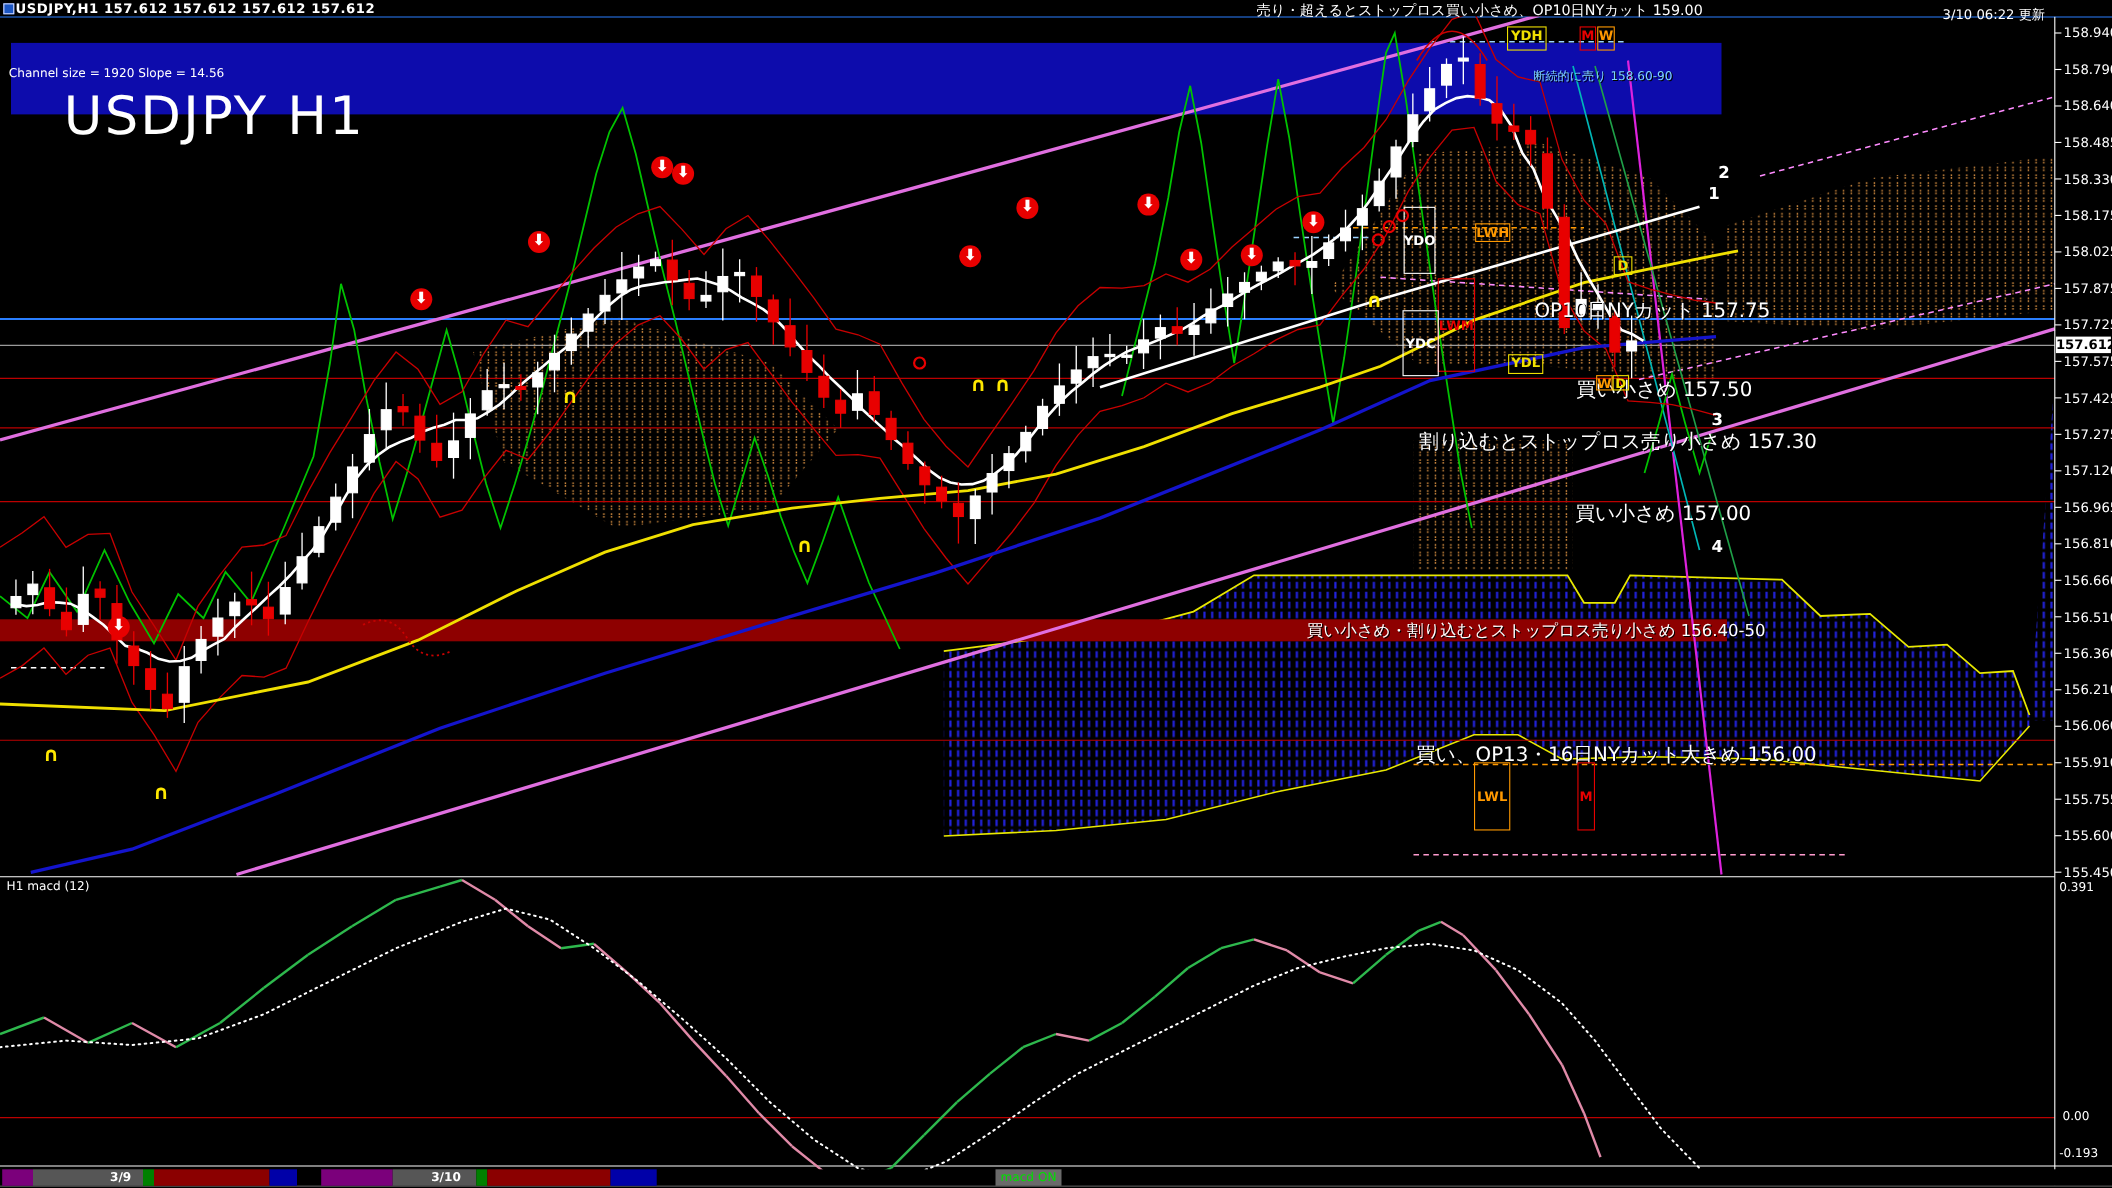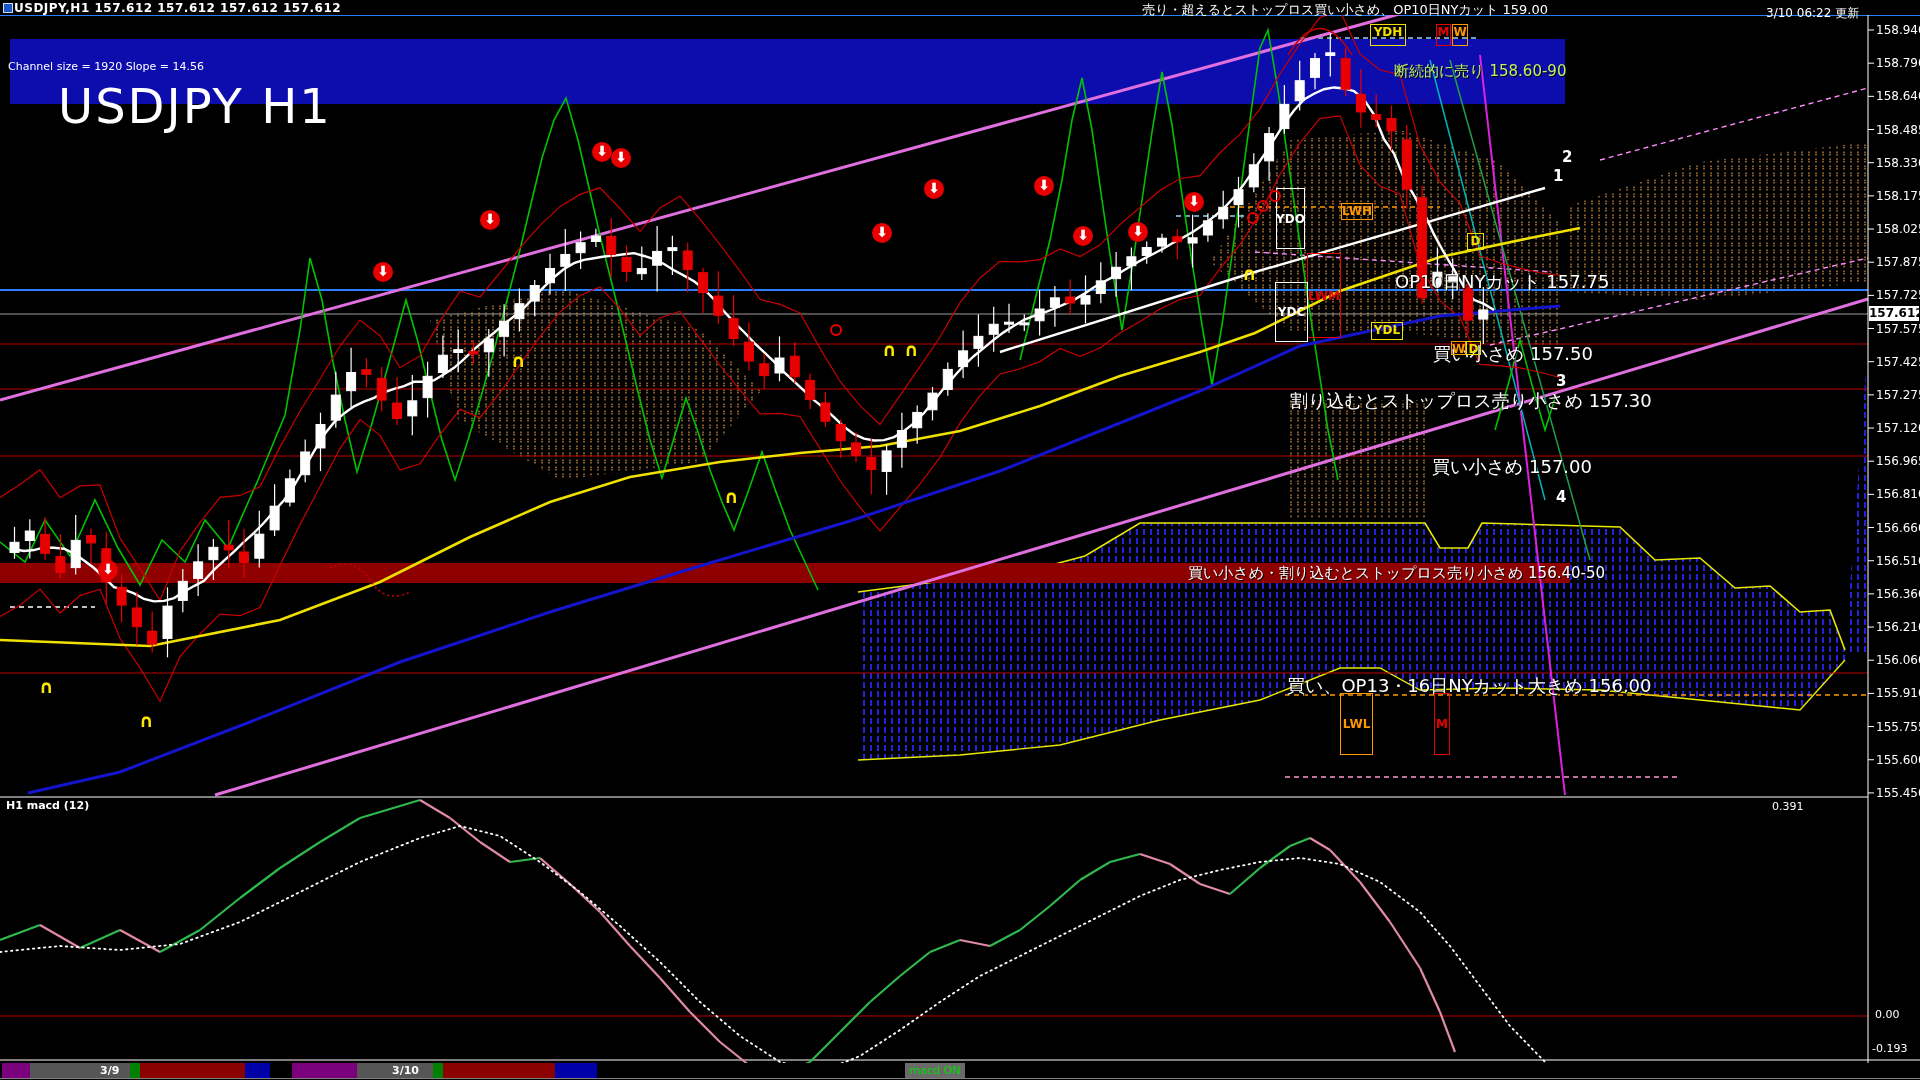--- a/index.html
+++ b/index.html
@@ -8,30 +8,30 @@
   #chart-svg{position:absolute;left:0;top:0;}
   .abs{position:absolute;white-space:nowrap;}
   .titlebar{left:0;top:0;width:1920px;height:15px;background:#000;}
   .sym{left:14px;top:1px;font-size:12px;font-weight:bold;color:#fff;letter-spacing:.5px;}
   .symicon{left:3px;top:3px;width:8px;height:8px;background:#1b56c4;border:1px solid #cfd8ff;}
   .topnote{top:1px;right:372px;font-size:13px;color:#fff;}
   .updtime{left:1766px;top:5px;font-size:12px;color:#fff;}
   .chaninfo{left:8px;top:60px;font-size:11px;color:#fff;}
   .watermark{left:58px;top:78px;font-size:48px;color:#fff;letter-spacing:2px;}
   .note{font-size:18px;color:#fff;text-shadow:1px 1px 0 #000;}
-  .bannertext-blue{left:1394px;top:62px;font-size:15px;color:#bef264;}
+  .bannertext-blue{left:1394px;top:62px;font-size:11px;color:#7dd3fc;}
   .bannertext-red{left:1188px;top:564px;font-size:15px;color:#fff;}
   .lvlbox{position:absolute;box-sizing:border-box;border:1px solid;display:flex;
           align-items:flex-start;justify-content:center;font-size:12px;font-weight:bold;
           background:transparent;}
   .wavenum{font-size:15px;font-weight:bold;color:#fff;}
   .axis-label{font-size:12px;color:#fff;}
   .curprice{left:1869px;top:306px;width:50px;height:15px;background:#fff;color:#000;
             font-size:12px;font-weight:bold;text-align:center;line-height:15px;}
-  .macdlabel{left:6px;top:799px;font-size:11px;color:#fff;font-weight:bold;}
+  .macdlabel{left:6px;top:799px;font-size:11px;color:#fff;}
   .mlab{font-size:11px;color:#fff;}
   .timeline{left:0;top:1063px;width:1920px;height:15px;background:#000;}
   .tseg{position:absolute;top:0;height:15px;}
   .tlab{position:absolute;top:1px;font-size:11px;font-weight:bold;color:#fff;}
   .macdon{left:905px;top:1063px;width:60px;height:15px;background:#6a6a6a;color:#00e000;
           font-size:11px;text-align:center;line-height:15px;}
   .icon-rarrow{position:absolute;width:20px;height:20px;border-radius:50%;background:#e80000;
                color:#fff;font-size:14px;font-weight:bold;text-align:center;line-height:19px;}
   .icon-rring{position:absolute;width:12px;height:12px;border-radius:50%;border:2px solid #e80000;
               background:transparent;box-sizing:border-box;}
@@ -372,21 +372,21 @@
 
   <div class="abs watermark">USDJPY H1</div>
   <div class="abs chaninfo">Channel size = 1920 Slope = 14.56</div>
 
   <div class="abs bannertext-blue note">断続的に売り 158.60-90</div>
   <div class="abs bannertext-red note">買い小さめ・割り込むとストップロス売り小さめ 156.40-50</div>
 
   <div class="abs macdlabel">H1  macd (12)</div>
 
   <div class="abs curprice">157.612</div>
-  <div class="abs mlab" style="left:1772px;top:800px;">0.391</div>
+  <div class="abs mlab" style="left:1872px;top:800px;">0.391</div>
   <div class="abs mlab" style="left:1875px;top:1008px;">0.00</div>
   <div class="abs mlab" style="left:1872px;top:1042px;">-0.193</div>
   <div class="abs mlab" style="left:1872px;top:1064px;">110000</div>
 
   <div class="abs timeline" id="timeline">
       <div class="tseg" style="left: 2px; width: 28px; background: rgb(123, 0, 123);"></div>
       <div class="tseg" style="left: 30px; width: 100px; background: rgb(86, 86, 86);"></div>
       <div class="tseg" style="left: 130px; width: 10px; background: rgb(0, 128, 0);"></div>
       <div class="tseg" style="left: 140px; width: 105px; background: rgb(139, 0, 0);"></div>
       <div class="tseg" style="left: 245px; width: 25px; background: rgb(0, 0, 168);"></div>

